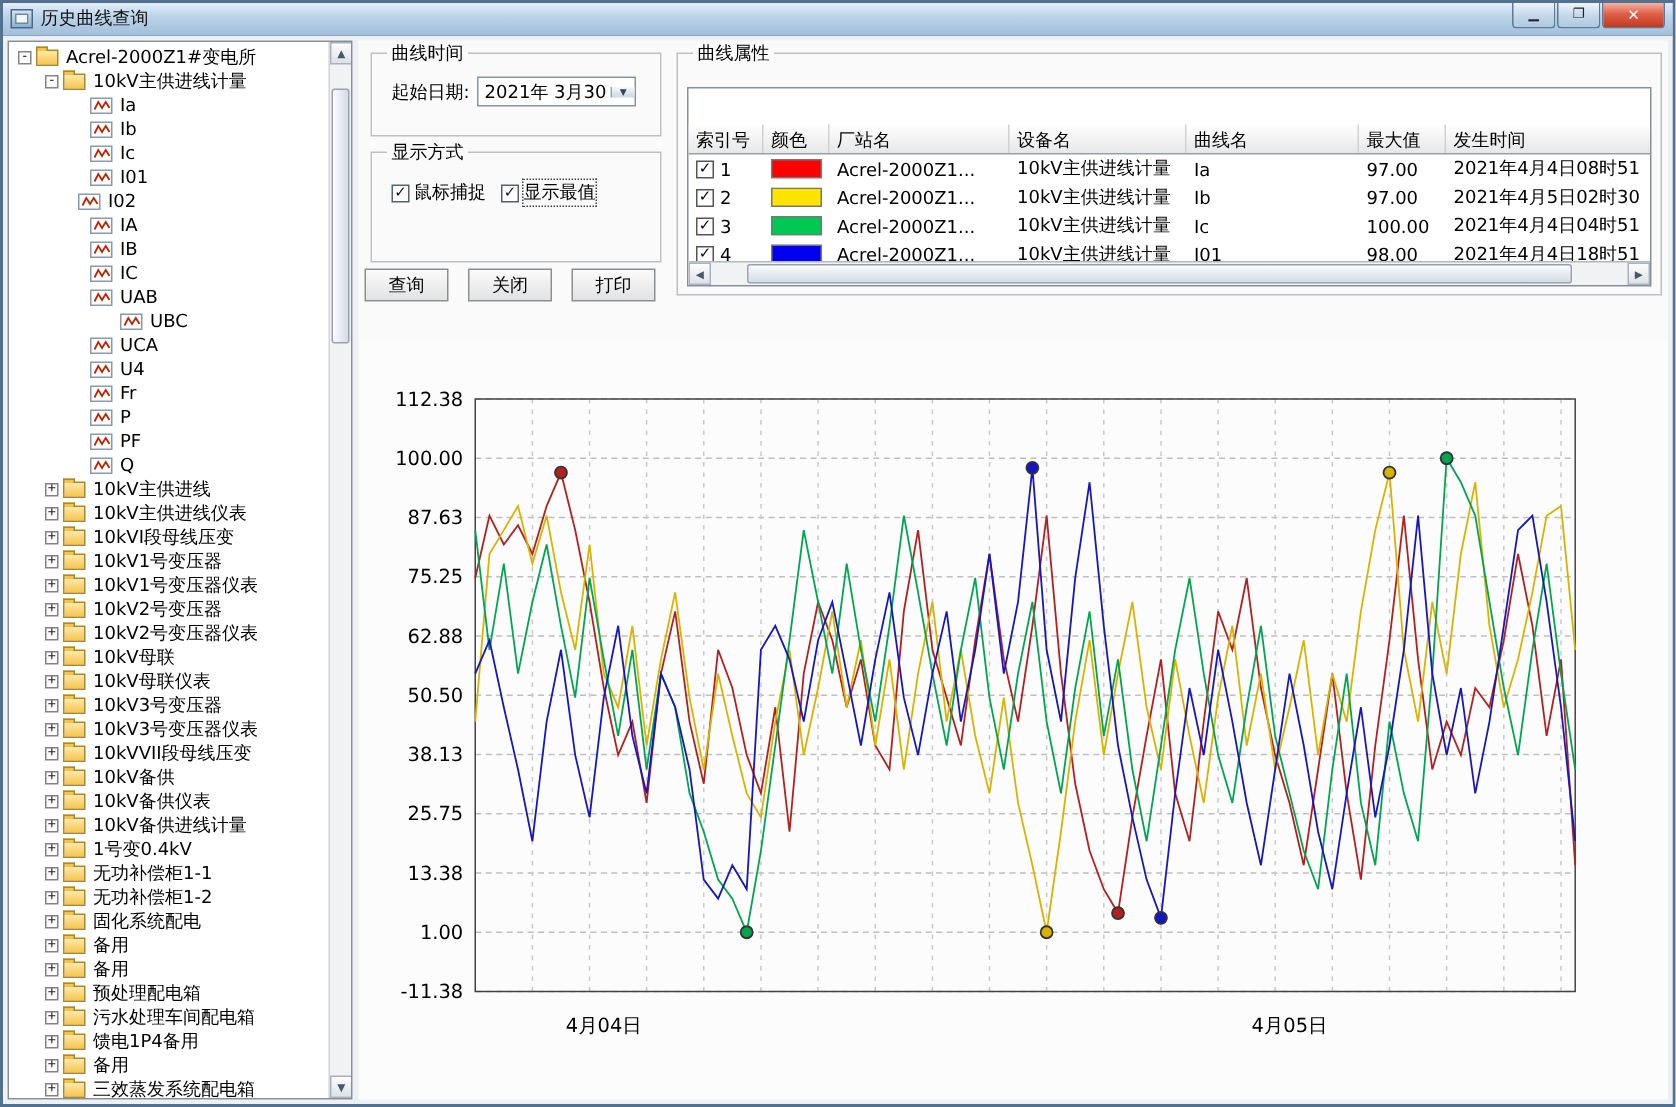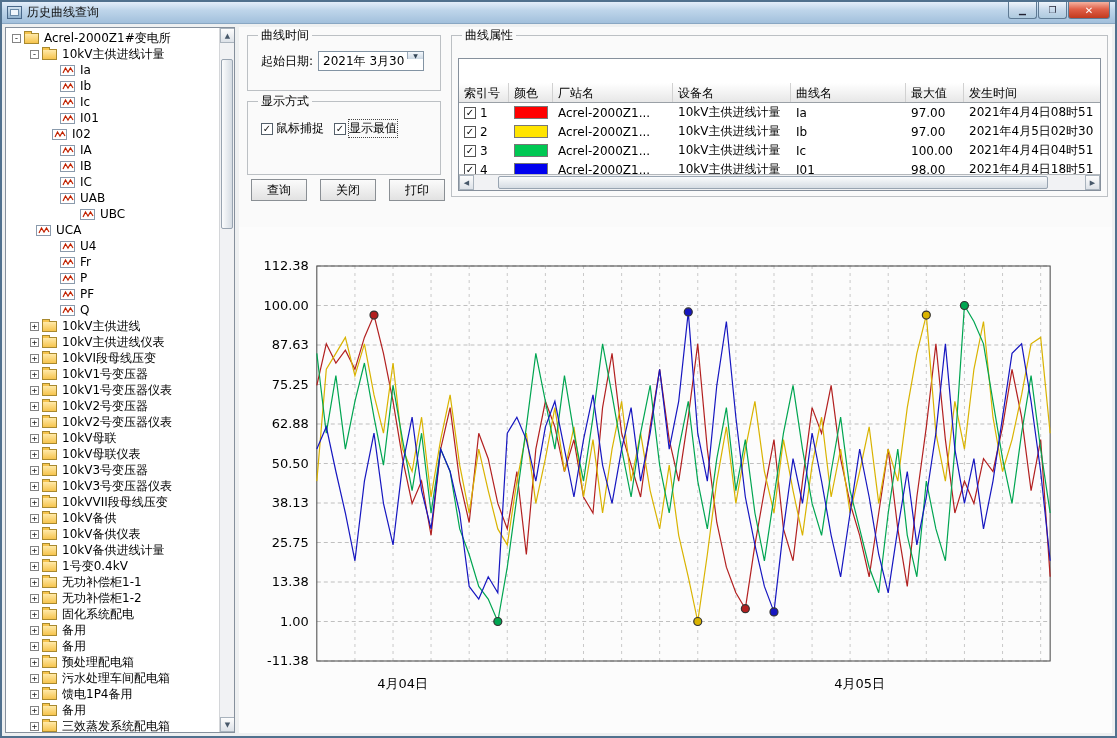--- a/index.html
+++ b/index.html
@@ -41,32 +41,32 @@
   .hscroll .strack{height:100%;}
   .sthumb.h{top:1px;bottom:1px;height:auto;left:4%;width:90%;background:linear-gradient(#fbfcfd,#d5dce3);}
   
   .main{flex:1;position:relative;background:#fafafa;overflow:hidden;}
   .grp{position:absolute;border:1px solid #bcc0c4;padding:2px 6px;margin:0;}
   .grp legend{font-size:12px;padding:0 3px;margin-left:4px;}
   .grp-time{left:8px;top:0;width:194px;height:64px;}
   .grp-disp{left:8px;top:66px;width:194px;height:82px;}
   .frow{display:flex;align-items:center;gap:5px;margin:5px 7px;}
   .flabel{flex:none;}
-  .combo{display:inline-flex;height:20px;border:1px solid #8293a3;background:#fff;align-items:flex-start;}
+  .combo{display:inline-flex;height:20px;border:1px solid #8293a3;background:#fff;align-items:center;}
   .combo .cval{padding:1px 4px;display:flex;align-items:center;white-space:nowrap;overflow:hidden;}
   .combo .dd{width:16px;flex:none;border-left:1px solid #9aa8b6;background:linear-gradient(#f4f8fc,#ccd8e4);
     font-size:6px;display:flex;align-items:center;justify-content:center;color:#345;margin-left:auto;}
   .combo.date{width:106px;}
   .combo.small{width:66px;}
   .checks{gap:10px;margin-top:8px;}
   .cbwrap{display:inline-flex;align-items:center;gap:3px;}
   .cbx{width:12px;height:12px;border:1px solid #55606b;background:#fff;font-size:10px;line-height:1;
     display:inline-flex;align-items:center;justify-content:center;flex:none;color:#111;}
   .cblabel.dotted{outline:1px dotted #444;}
-  .actions{position:absolute;left:12px;top:152px;width:194px;display:flex;gap:13px;}
+  .actions{position:absolute;left:4px;top:152px;width:194px;display:flex;gap:13px;}
   .btn{flex:1;height:22px;background:linear-gradient(#fbfbfb,#e2e2e2);border:1px solid #8a8f94;
     display:flex;align-items:center;justify-content:center;cursor:default;}
   .grp-attrs{left:212px;top:0;right:4px;height:170px;}
   .listview{position:absolute;left:6px;right:6px;top:14px;bottom:5px;border:1px solid #86909c;background:#fff;
     display:flex;flex-direction:column;overflow:hidden;}
   .lv-header{display:flex;flex:none;height:20px;background:linear-gradient(#ffffff,#e7e7e7);border-bottom:1px solid #9aa0a6;margin-top:24px;}
   .hcell{padding:2px 5px;border-right:1px solid #d1d1d1;flex:none;overflow:hidden;white-space:nowrap;}
   .lv-body{flex:1;overflow:hidden;}
   .lvrow{display:flex;height:19px;align-items:center;}
   .cell{padding:0 5px;flex:none;overflow:hidden;white-space:nowrap;display:flex;align-items:center;gap:4px;}
@@ -188,21 +188,21 @@
           </div>
           <div class="trow" style="padding-left: 62px;">
             <span class="ebox spacer"></span>
             <span class="curve-ic">
               <svg width="12" height="9" viewBox="0 0 12 9">
                 <polyline points="1,7 3.5,2 6,6 8.5,2 11,6" fill="none" stroke="#c22200" stroke-width="1.2"></polyline>
               </svg>
             </span>
             <span class="tlabel">UBC</span>
           </div>
-          <div class="trow" style="padding-left: 18px;">
+          <div class="trow" style="padding-left: 42px;">
             <span class="ebox spacer"></span>
             <span class="curve-ic">
               <svg width="12" height="9" viewBox="0 0 12 9">
                 <polyline points="1,7 3.5,2 6,6 8.5,2 11,6" fill="none" stroke="#c22200" stroke-width="1.2"></polyline>
               </svg>
             </span>
             <span class="tlabel">UCA</span>
           </div>
           <div class="trow" style="padding-left: 42px;">
             <span class="ebox spacer"></span>

